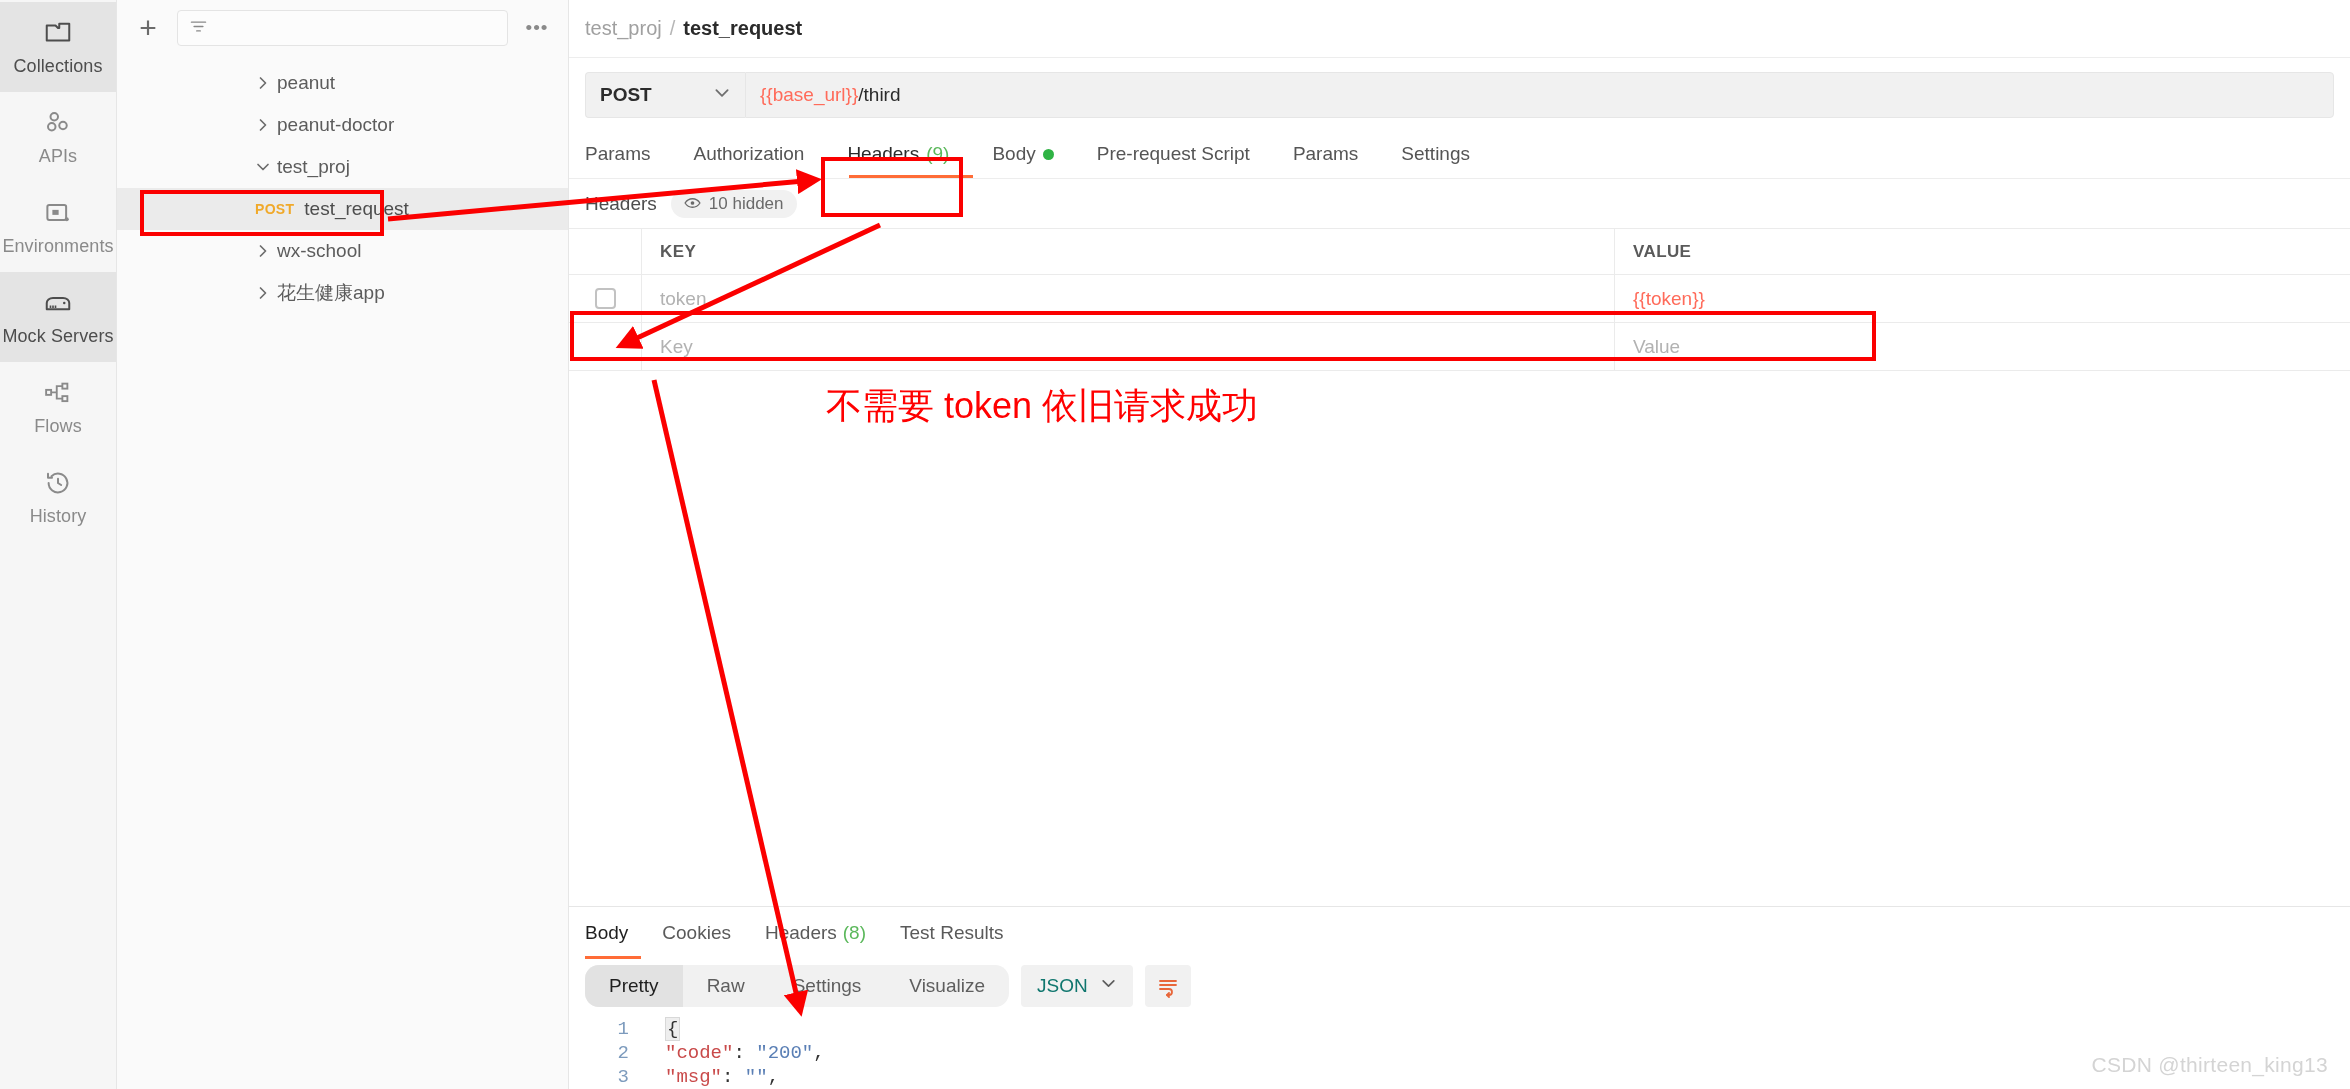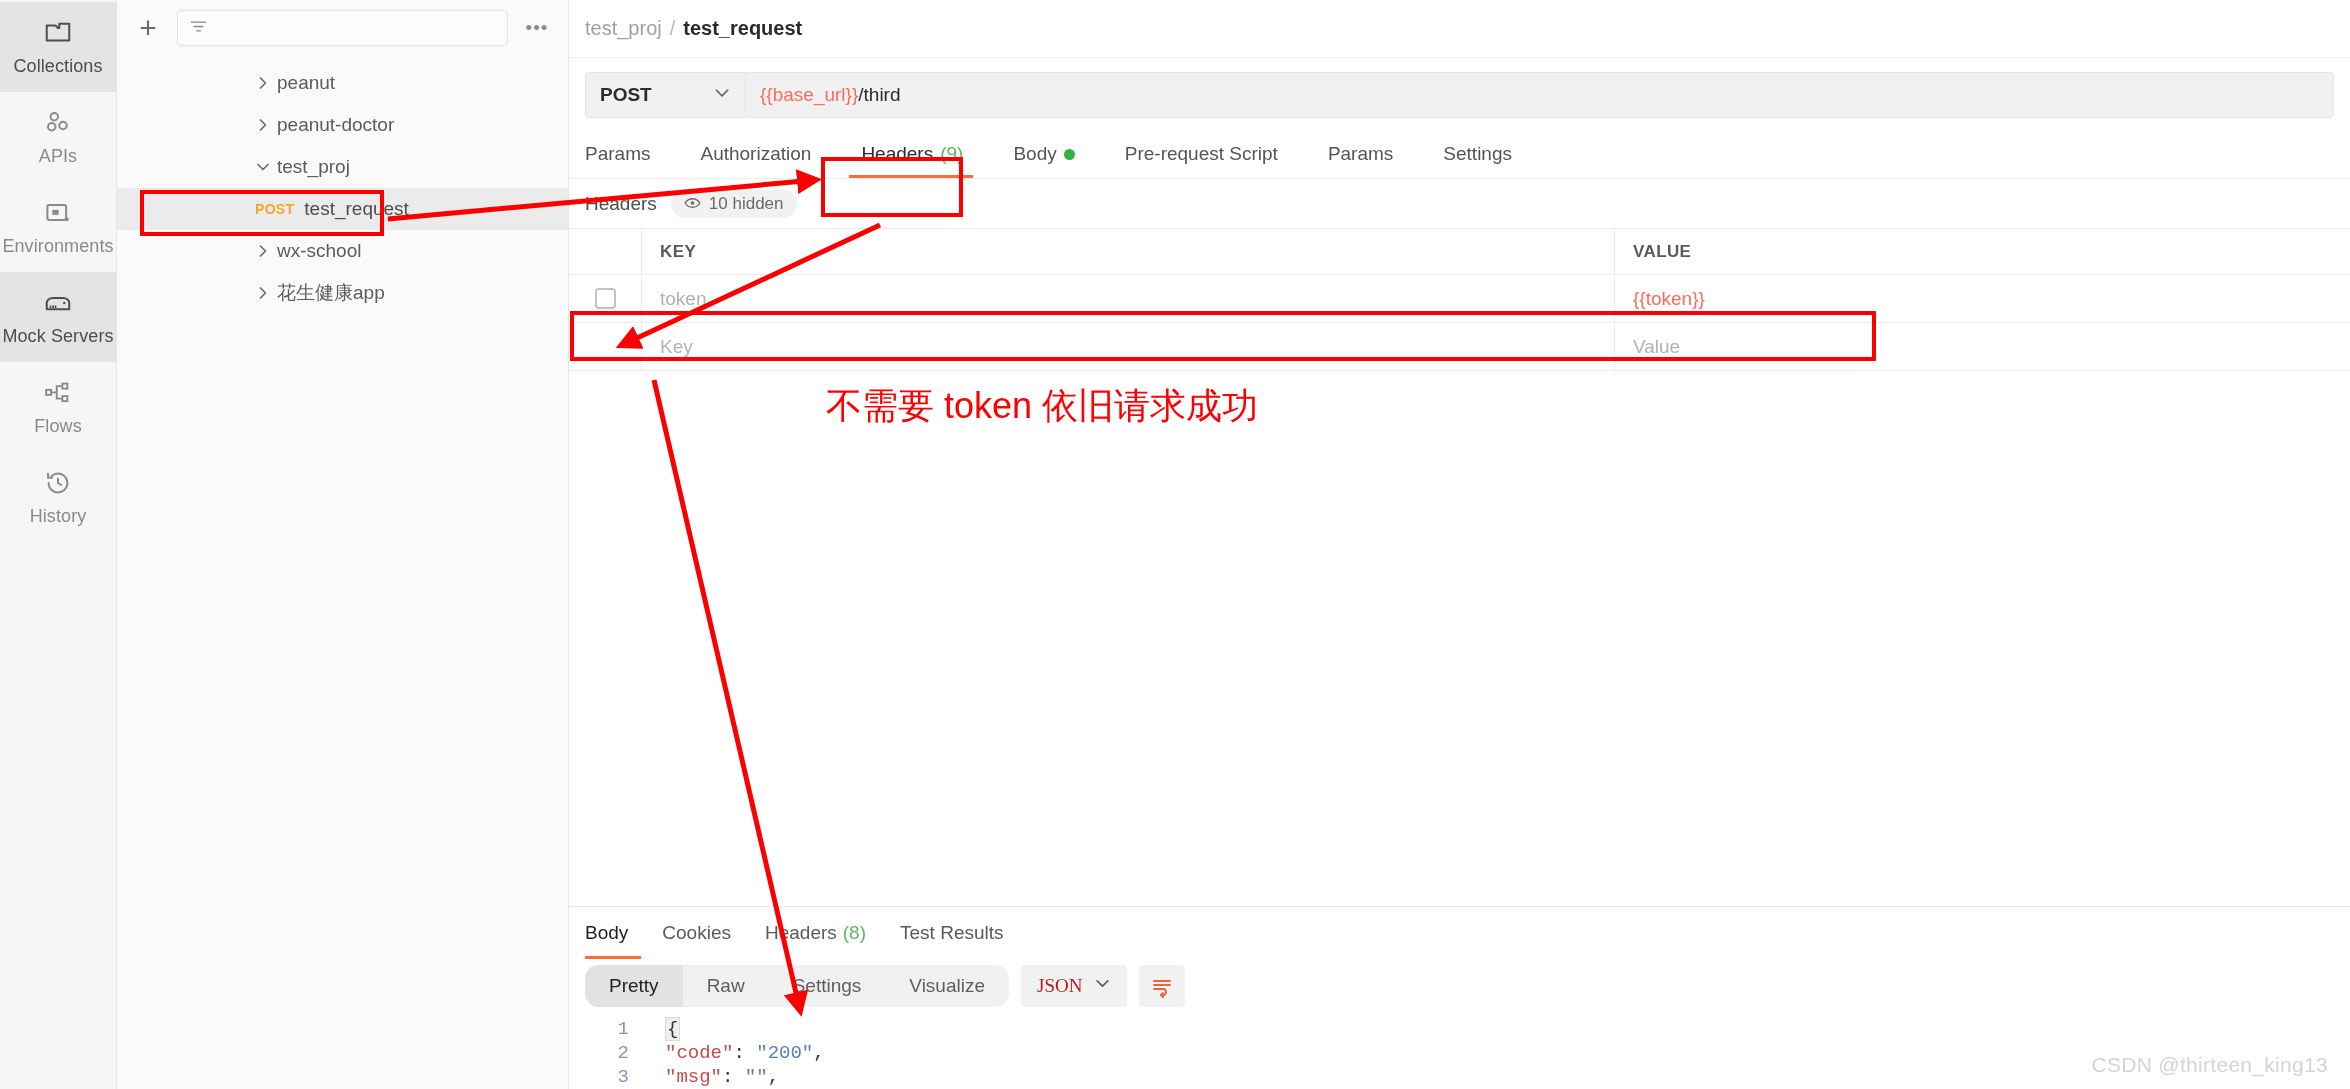--- a/index.html
+++ b/index.html
@@ -110,21 +110,21 @@
   .url-input {
     flex: 1 1 auto; height: 46px;
     background: #f1f1f1; border: 1px solid #e6e6e6;
     border-radius: 0 4px 4px 0;
     display: flex; align-items: center; padding: 0 14px;
     font-size: 19px; color: #2b2b2b;
   }
   .var-token { color: #ff6b5a; }
 
   .req-tabs {
-    display: flex; align-items: flex-end; gap: 16px;
+    display: flex; align-items: flex-end; gap: 9px;
     padding: 0 16px; height: 48px;
     position: relative;
   }
   .req-tab {
     padding: 0 17px; height: 48px; display:flex; align-items:center; gap:7px;
     font-size: 19px; color: #555; cursor: pointer; white-space: nowrap;
   }
   .req-tab:first-child { padding-left: 0; }
   .req-tab.active { color: #2b2b2b; }
   .req-tab .count { color: #5bb85b; }
@@ -188,21 +188,21 @@
   .seg {
     display: flex; background: #f1f1f1; border-radius: 14px; overflow: hidden; height: 42px;
   }
   .seg-item {
     padding: 0 24px; display:flex; align-items:center; font-size: 19px; color:#5e5e5e; cursor: pointer;
   }
   .seg-item.active { background: #e2e2e2; color: #1f1f1f; }
   .json-select {
     height: 42px; background:#f1f1f1; border-radius: 4px;
     display:flex; align-items:center; gap: 12px; padding: 0 16px; cursor:pointer;
-    font-size: 19px; color: #b91c1c; font-family: Liberation Serif, serif;
+    font-size: 19px; color: #0f766e;
   }
   .wrap-btn {
     height:42px; width: 46px; background:#f1f1f1; border-radius:4px;
     display:flex; align-items:center; justify-content:center; cursor:pointer;
   }
 
   .code-area { padding-left: 16px; font-family: "Liberation Mono", monospace; font-size: 19px; }
   .code-line { display: flex; height: 24px; align-items: center; }
   .ln { width: 44px; text-align: right; color: #7d9bbd; flex: 0 0 44px; }
   .code-txt { padding-left: 36px; white-space: pre; position: relative; }

